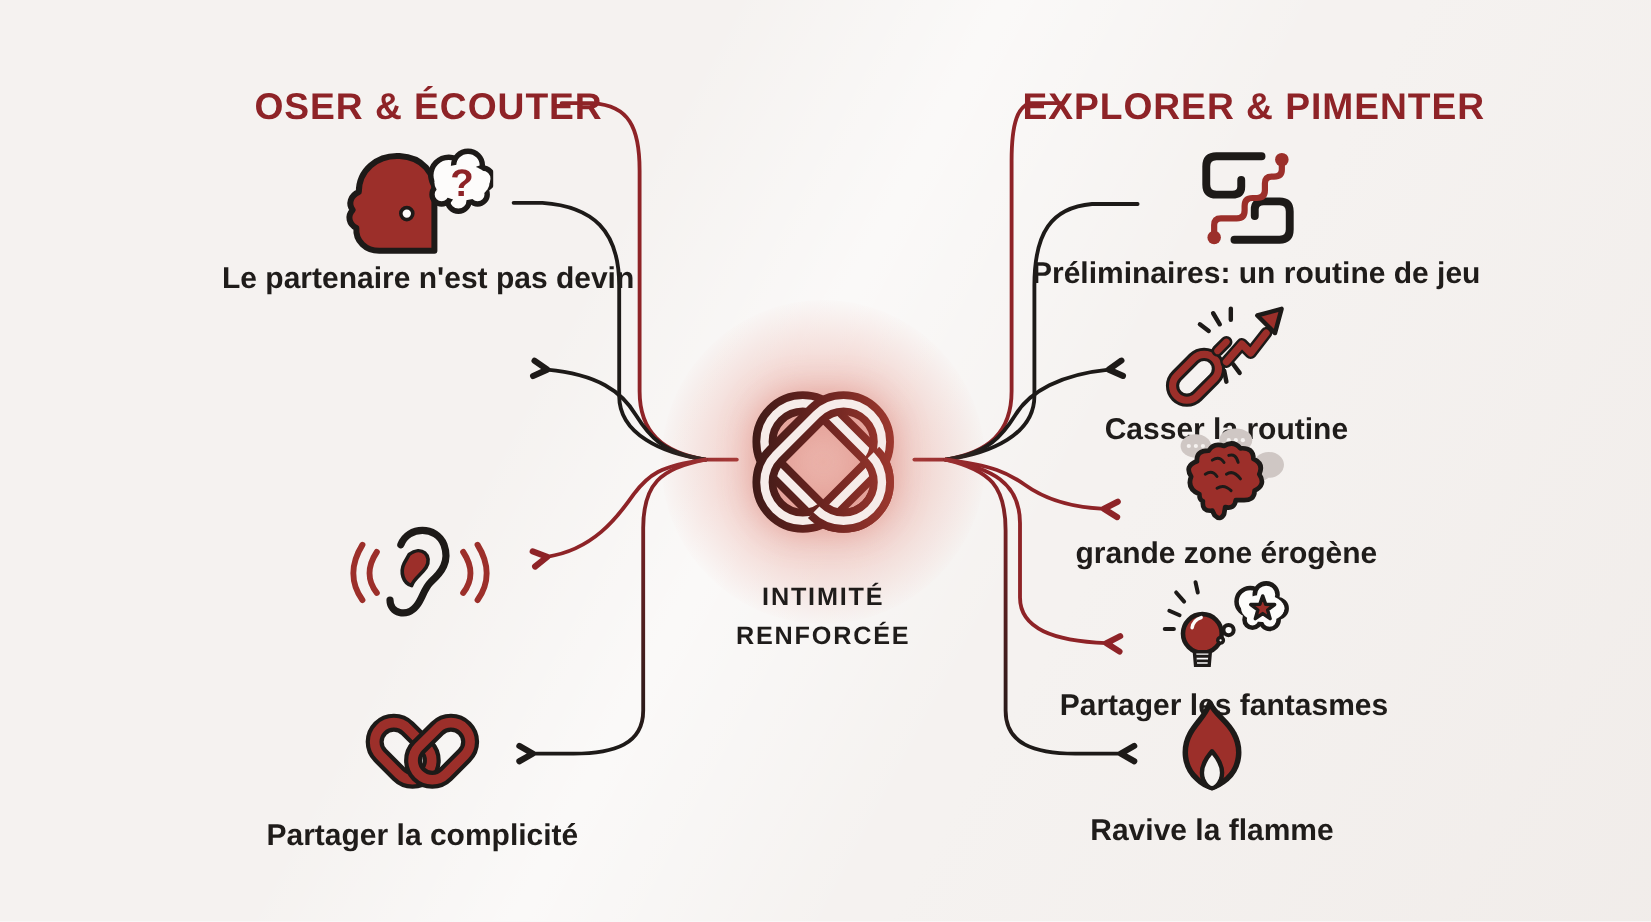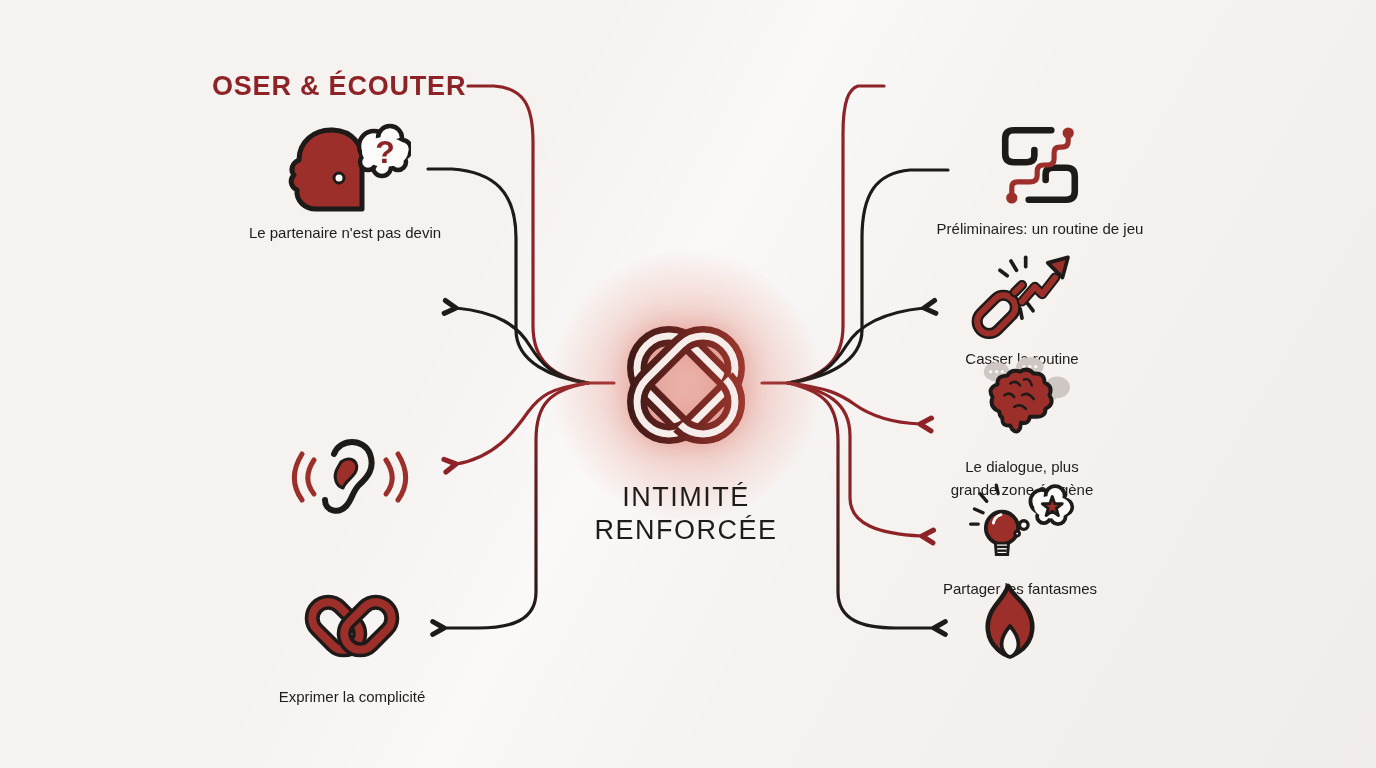--- a/index.html
+++ b/index.html
@@ -6,48 +6,48 @@
   .canvas{
     position:relative; width:1376px; height:768px; overflow:hidden;
     background:var(--background,#f5f2f0);
     font-family:"Liberation Sans", sans-serif;
   }
   .sheen{position:absolute; inset:0; pointer-events:none;
     background:linear-gradient(118deg, rgba(255,255,255,0) 34%, rgba(255,255,255,0.55) 47%, rgba(255,255,255,0) 62%);}
   .sheen2{position:absolute; inset:0; pointer-events:none;
     background:linear-gradient(300deg, rgba(233,226,222,0.35) 0%, rgba(233,226,222,0) 35%);}
   .branch-title{
-    position:absolute; text-align:left; white-space:nowrap;
-    font-size:27px; font-weight:bold; letter-spacing:.8px;
+    position:absolute; text-align:right; white-space:nowrap;
+    font-size:31px; font-weight:bold; letter-spacing:.8px;
     color:var(--accent,#8e2327);
   }
   .node{position:absolute; text-align:center;}
   .icon-wrap{display:flex; justify-content:center; align-items:flex-end;}
   .node-label{
-    font-size:15px; font-weight:normal; color:var(--text,#1f1c1a);
+    font-size:25px; font-weight:bold; color:var(--text,#1f1c1a);
     line-height:23px; white-space:nowrap; margin-top:5px;
   }
   .node-label.l2{margin-top:0;}
   .connectors{position:absolute; left:0; top:0;}
   .connectors path{fill:none; stroke-width:3.2; stroke-linecap:round;}
   .c-red{stroke:var(--accent,#8e2327);}
   .c-black{stroke:var(--line-black,#1d1a18);}
   .c-fadeL{stroke:url(#fadeLeft);} .c-fadeR{stroke:url(#fadeRight);}
   .stop-a{stop-color:var(--accent,#8e2327);} .stop-b{stop-color:var(--line-black,#1d1a18);}
   .stop-k1{stop-color:var(--knot-dark,#17120f);} .stop-k2{stop-color:var(--knot-mid,#6b2420);} .stop-k3{stop-color:var(--knot-red,#cb4b3c);}
   .mk-b{stroke:var(--line-black,#1d1a18); fill:none; stroke-linecap:round; stroke-linejoin:round;}
   .mk-r{stroke:var(--accent,#8e2327); fill:none; stroke-linecap:round; stroke-linejoin:round;}
   .glow{
     position:absolute; left:551px; top:250px; width:270px; height:270px; border-radius:50%;
     background:radial-gradient(circle, rgba(224,118,102,.50) 0%, rgba(224,118,102,.22) 45%, rgba(224,118,102,0) 72%);
   }
   .knot{position:absolute; left:601px; top:300px; filter:drop-shadow(0 0 14px rgba(203,75,60,.35));}
   .center-title{
     position:absolute; left:546px; top:481px; width:280px; text-align:center;
-    font-size:27px; font-weight:normal; letter-spacing:1.5px; line-height:33px;
+    font-size:21px; font-weight:bold; letter-spacing:1.5px; line-height:33px;
     color:var(--text,#1f1c1a);
   }
   
   .ic .ink{stroke:var(--line-black,#1d1a18);}
   .ic .red-f{fill:var(--icon-red,#9c2f2a);}
   .ic .red-s{stroke:var(--icon-red,#9c2f2a);}
   .ic .paper{fill:var(--paper-white,#fdfcfb);}
   .ic text{font-family:"Liberation Sans", sans-serif; font-weight:bold;}
   .ic .accent-t{fill:var(--accent,#8e2327);}
 </style>
@@ -84,20 +84,21 @@
     <path class="c-fadeL" marker-end="url(#arrB)" d="M588 383 C550 390 536 404 536 440 L536 592 C536 620 512 628 478 628 L444 628"></path>
     <path class="c-red" d="M884 86 H858 C849 89 843 100 843 134 L843 326 C843 360 824 377 788 383"></path>
     <path class="c-black" d="M948 170 H910 C876 173 862 194 862 238 L862 330 C862 362 826 378 788 383"></path>
     <path class="c-black" marker-end="url(#arrB)" d="M788 383 C824 378 836 362 846 346 C858 326 884 312 924 308"></path>
     <path class="c-red" marker-end="url(#arrR)" d="M788 383 C828 388 840 394 854 404 C872 417 896 423 920 424"></path>
     <path class="c-red" marker-end="url(#arrR)" d="M788 383 C826 390 850 402 850 436 L850 498 C850 524 878 534 922 536"></path>
     <path class="c-fadeR" marker-end="url(#arrB)" d="M788 383 C826 392 838 406 838 442 L838 592 C838 620 862 628 896 628 L934 628"></path>
   </svg>
 
   <div class="branch-title" style="left:212px; top:71px; width:260px;">OSER &amp; ÉCOUTER</div>
+  <div class="branch-title" style="left:852px; top:71px; width:380px;">EXPLORER &amp; PIMENTER</div>
 
   <div class="glow"></div>
   <svg class="knot ic" width="170" height="170" viewBox="0 0 170 170">
     <defs>
       <linearGradient id="knotGrad" gradientUnits="userSpaceOnUse" x1="-80" y1="80" x2="80" y2="-80">
         <stop offset="0" class="stop-k1"></stop>
           <stop offset="0.5" class="stop-k2"></stop>
           <stop offset="1" class="stop-k3"></stop>
       </linearGradient>
     </defs>
@@ -159,21 +160,21 @@
             <rect x="-27" y="-16" width="54" height="32" rx="16" class="ink" stroke-width="15"></rect>
             <rect x="-27" y="-16" width="54" height="32" rx="16" class="red-s" stroke-width="8"></rect>
           </g>
           <g transform="translate(72,46) rotate(-45)">
             <rect x="-27" y="-16" width="54" height="32" rx="16" class="ink" stroke-width="15"></rect>
             <rect x="-27" y="-16" width="54" height="32" rx="16" class="red-s" stroke-width="8"></rect>
           </g>
         </g>
       </svg>
     </div>
-    <div class="node-label" style="margin-top:9px;">Exprimer la complicité</div>
+    <div class="node-label" style="margin-top:9px;">Partager la complicité</div>
   </div>
 
   <div class="node" style="left:860px; top:118px; width:360px;">
     <div class="icon-wrap">
       <svg class="ic" width="94" height="94" viewBox="0 0 100 100">
         <g fill="none" class="ink" stroke-width="7" stroke-linecap="round" stroke-linejoin="round">
           <path d="M62 13 L22 13 Q13 13 13 22 L13 38 Q13 47 22 47 L36 47 Q44 47 44 40 L44 34"></path>
           <path d="M38 87 L78 87 Q87 87 87 78 L87 62 Q87 53 78 53 L64 53 Q56 53 56 60 L56 66"></path>
         </g>
         <path fill="none" class="red-s" stroke-width="5.5" stroke-linecap="round" stroke-linejoin="round" d="M20 84 L20 74 Q20 68 26 68 L40 68 Q47 68 47 61 L47 57 Q47 50 54 50 L58 50 Q65 50 65 43 L65 37 Q65 31 71 31 L73 31 Q80 31 80 25 L80 17"></path>
@@ -232,21 +233,20 @@
         <path class="red-f ink" stroke-width="4" stroke-linejoin="round" d="M33 57 Q22 52 26 42 Q20 33 31 29 Q30 20 41 20 Q45 13 54 16 Q62 11 68 18 Q79 17 79 27 Q88 31 84 40 Q90 49 80 54 Q80 63 69 62 L64 62 Q63 70 55 68 L54 74 Q51 80 46 75 L44 71 Q35 72 36 63 Q33 62 33 57 Z"></path>
         <g fill="none" class="ink" stroke-width="2.5" stroke-linecap="round">
           <path d="M44 28 Q50 24 54 30"></path>
             <path d="M58 24 Q64 22 66 30"></path>
           <path d="M38 40 Q44 36 48 42"></path>
             <path d="M56 40 Q62 36 68 44"></path>
           <path d="M48 52 Q54 48 60 54"></path>
         </g>
       </svg>
     </div>
-    <div class="node-label">Le dialogue, plus</div>
     <div class="node-label l2">grande zone érogène</div>
   </div>
 
   <div class="node" style="left:870px; top:480px; width:300px;">
     <div class="icon-wrap">
       <svg class="ic" width="112" height="92" viewBox="0 0 118 96">
         <g class="ink" stroke-width="3.5" stroke-linecap="round">
           <path d="M20 34 L11 30"></path>
             <path d="M24 22 L17 14"></path>
             <path d="M36 14 L34 5"></path>
@@ -275,14 +275,15 @@
     <div class="node-label">Partager les fantasmes</div>
   </div>
 
   <div class="node" style="left:860px; top:580px; width:300px;">
     <div class="icon-wrap">
       <svg class="ic" width="84" height="92" viewBox="0 0 92 100">
         <path class="red-f ink" stroke-width="5" stroke-linejoin="round" d="M44 6 C50 18 60 22 66 34 C73 47 72 64 60 75 C54 80 50 82 46 83 C41 82 36 79 32 75 C20 64 19 47 26 34 C32 23 40 18 44 6 Z"></path>
         <path class="ink" fill="#f5f2f0" stroke-width="4" stroke-linejoin="round" d="M46 50 C52 57 58 66 54 76 Q51 83 46 84 Q41 83 38 76 C34 66 40 57 46 50 Z"></path>
       </svg>
     </div>
+    <div class="node-label" style="margin-top:9px;">Ravive la flamme</div>
   </div>
 </div>
 
 </body></html>

